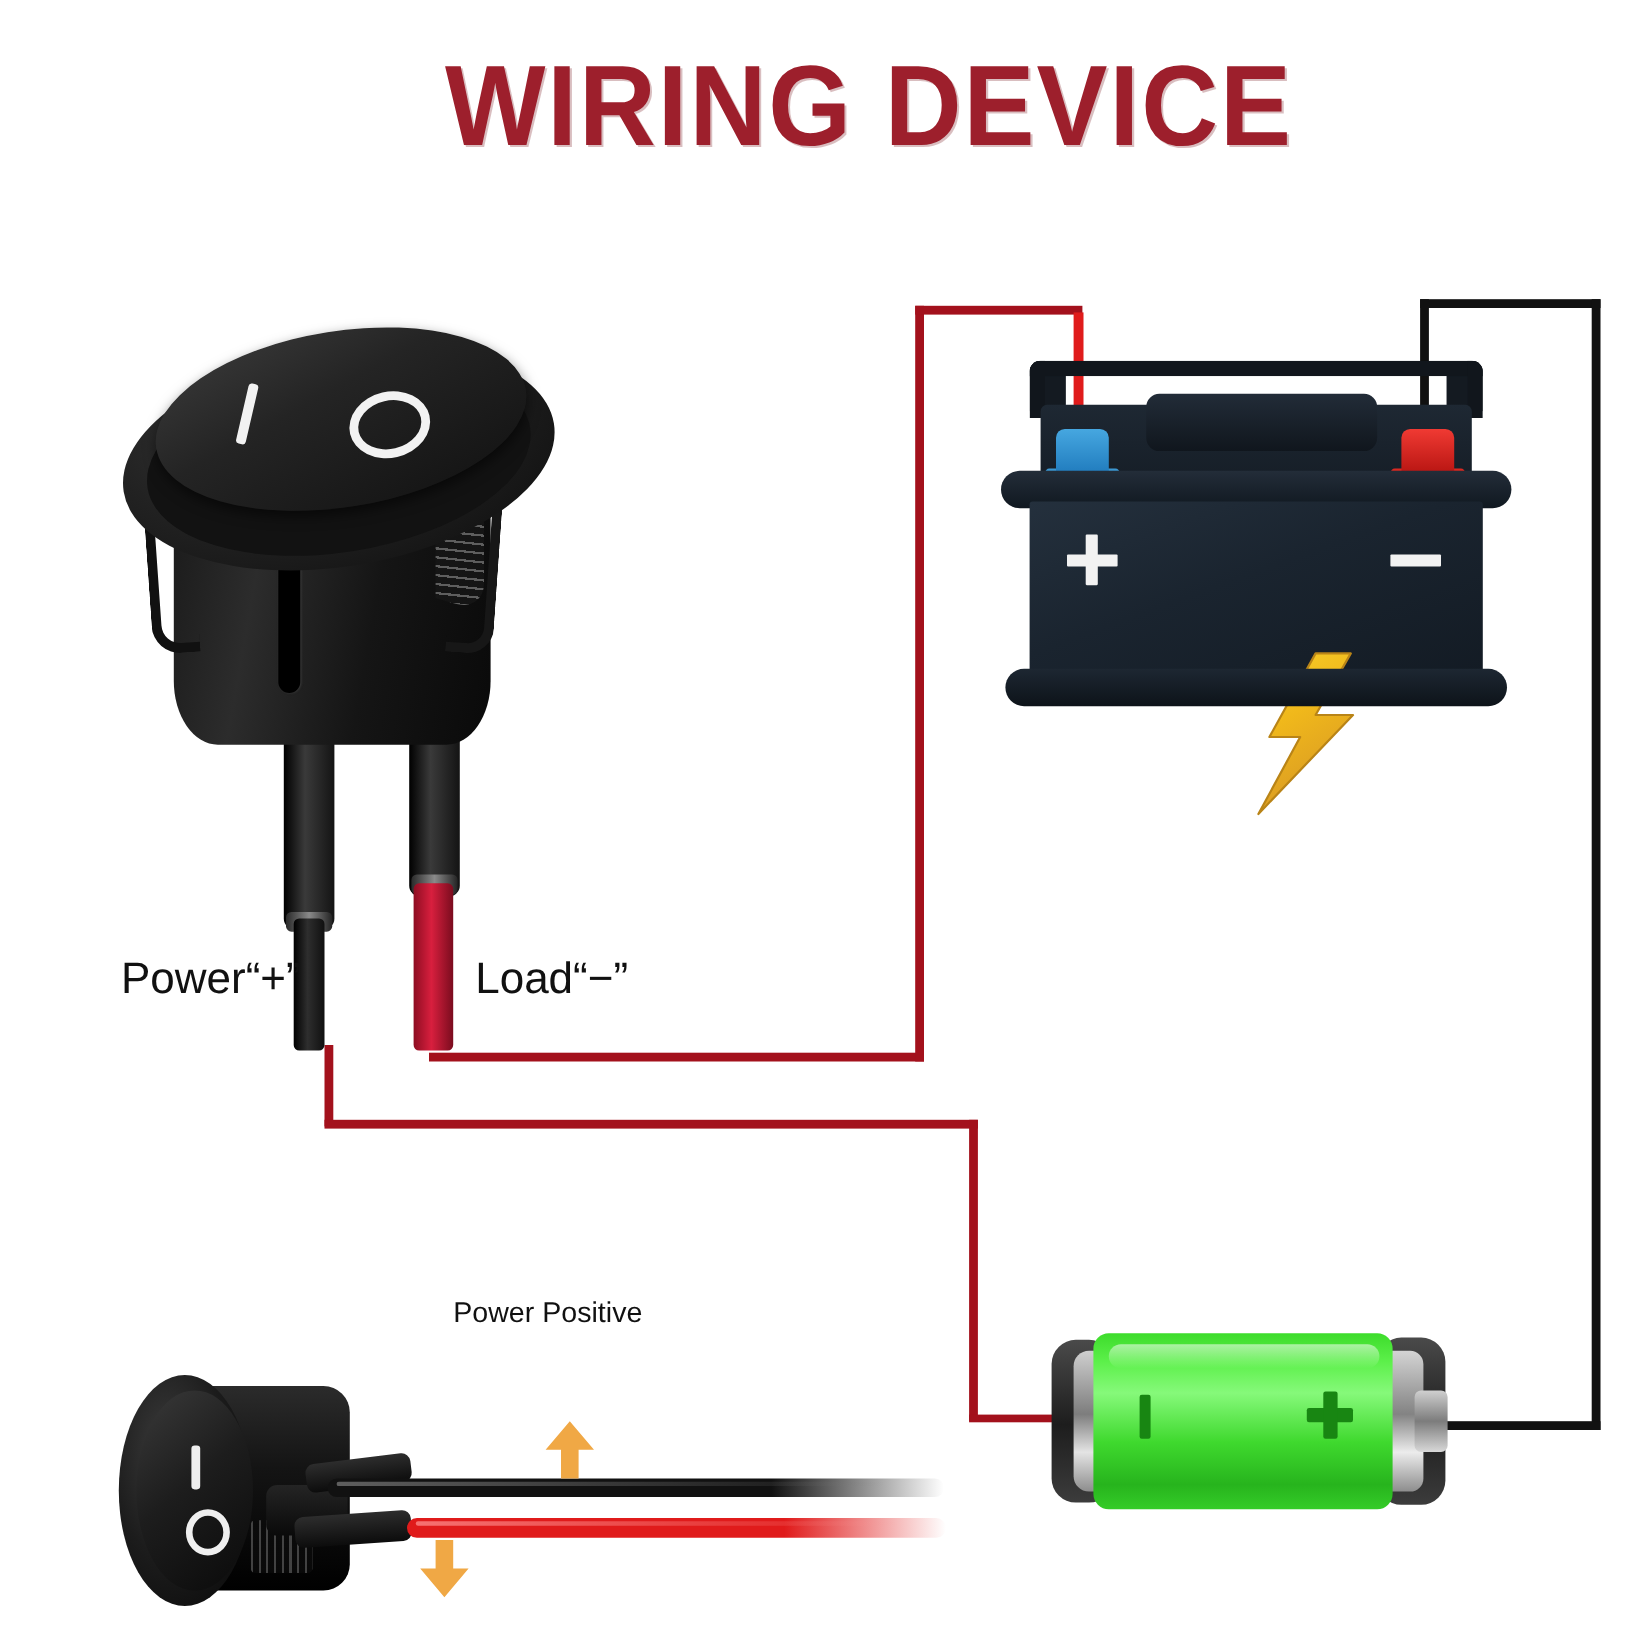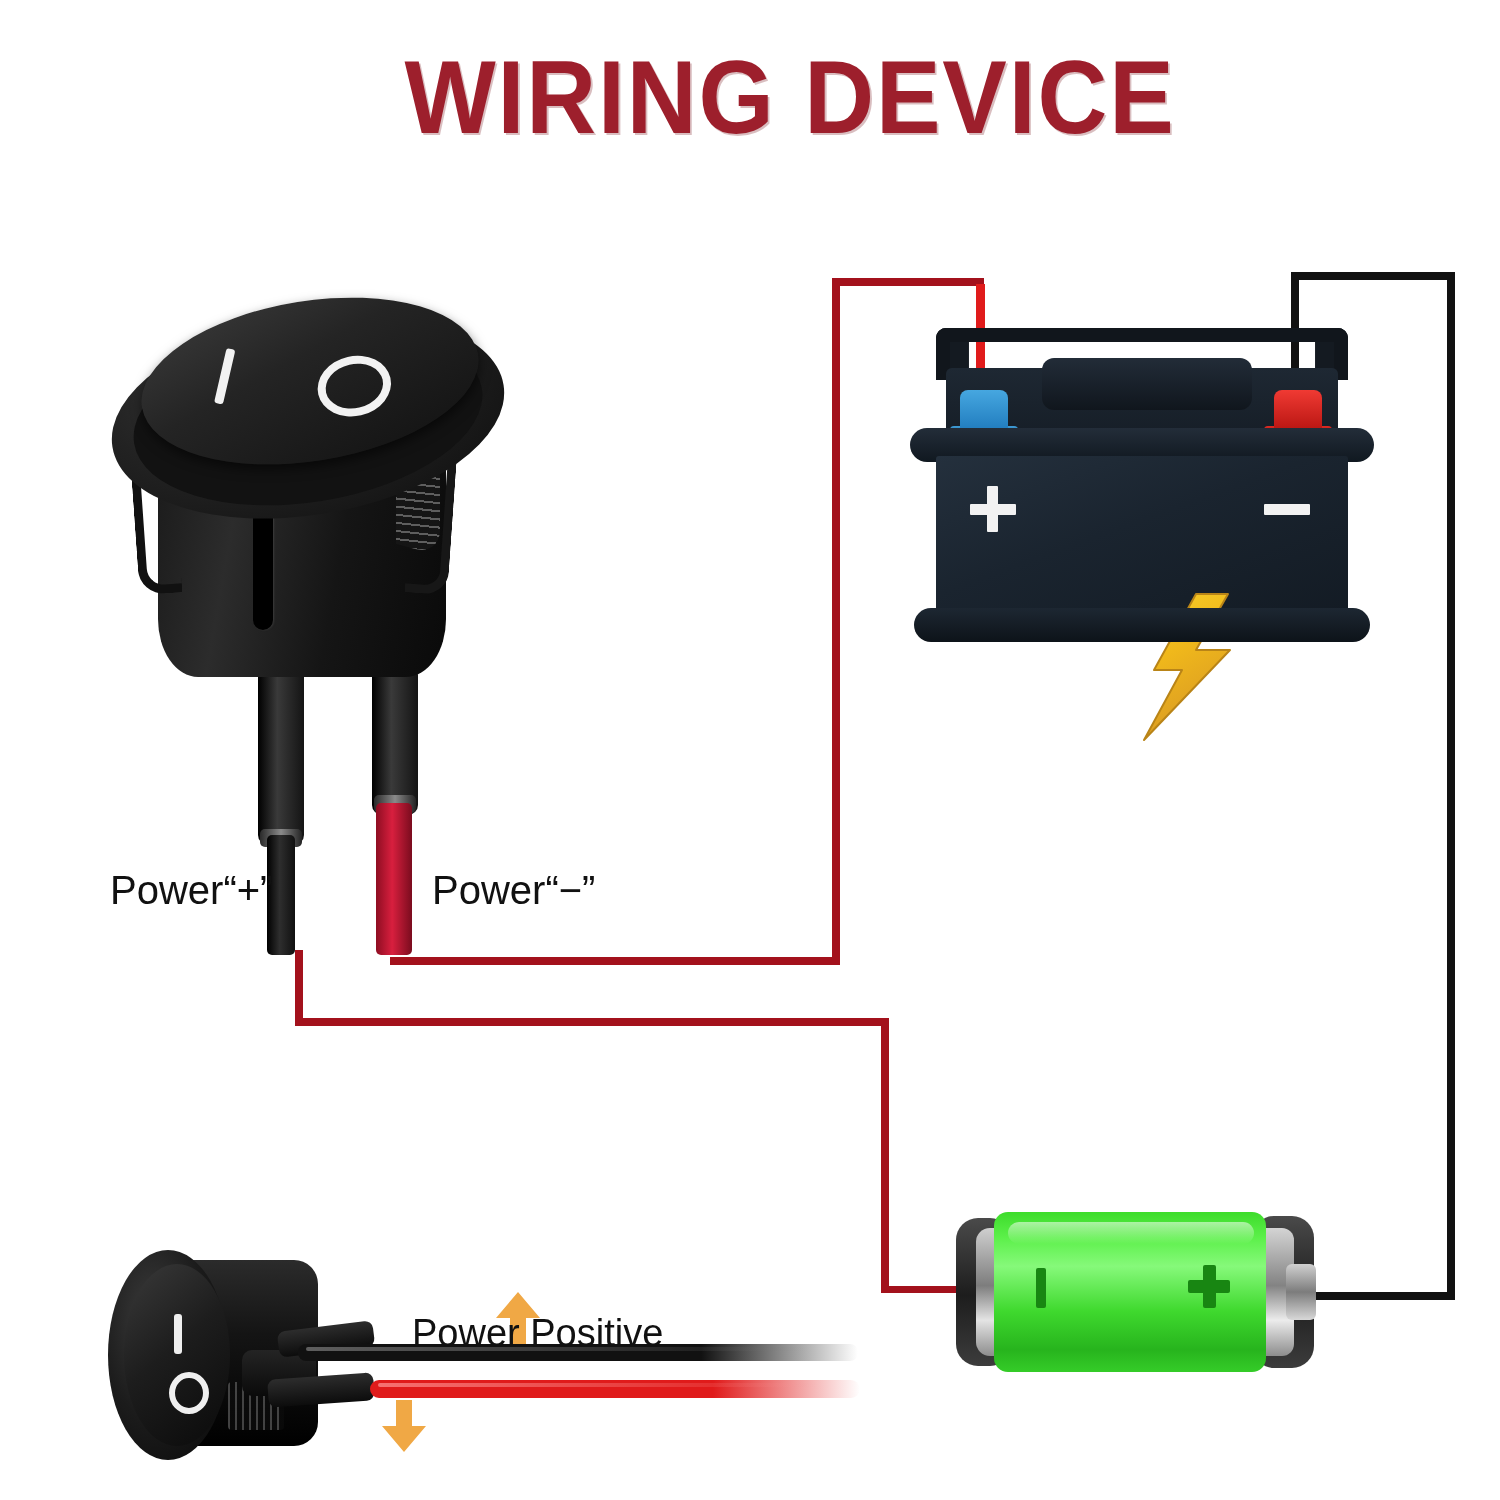--- a/index.html
+++ b/index.html
@@ -221,21 +221,21 @@
 
   
   .lbl {
     position: absolute;
     font-family: "Liberation Sans", sans-serif;
     color: #111;
     white-space: nowrap;
   }
   #label-power-plus { left: 70px; top: 868px; font-size: 40px; }
   #label-load-minus { left: 392px; top: 868px; font-size: 40px; }
-  #label-power-positive { left: 372px; top: 1312px; font-size: 38px; }
+  #label-power-positive { left: 372px; top: 1178px; font-size: 26px; }
   #label-load-positive { left: 272px; top: 1436px; font-size: 38px; }
 
   
   #car-battery {
     position: absolute;
     left: 852px;
     top: 328px;
     width: 500px;
     height: 340px;
   }
@@ -722,16 +722,16 @@
       <path d="M26 2 L48 28 L34 28 L34 54 L18 54 L18 28 L4 28 Z" fill="#f0a845"></path>
     </svg>
   </div>
   <div class="arrow" style="left:338px; top:1398px; width:52px; height:56px;">
     <svg viewBox="0 0 52 56" width="52" height="56">
       <path d="M26 54 L48 28 L34 28 L34 2 L18 2 L18 28 L4 28 Z" fill="#f0a845"></path>
     </svg>
   </div>
 
   <div class="lbl" id="label-power-plus">Power“+”</div>
-  <div class="lbl" id="label-load-minus">Power“−”</div>
+  <div class="lbl" id="label-load-minus">Load“−”</div>
   <div class="lbl" id="label-power-positive">Power Positive</div>
 
 </div>
 
 </body></html>

